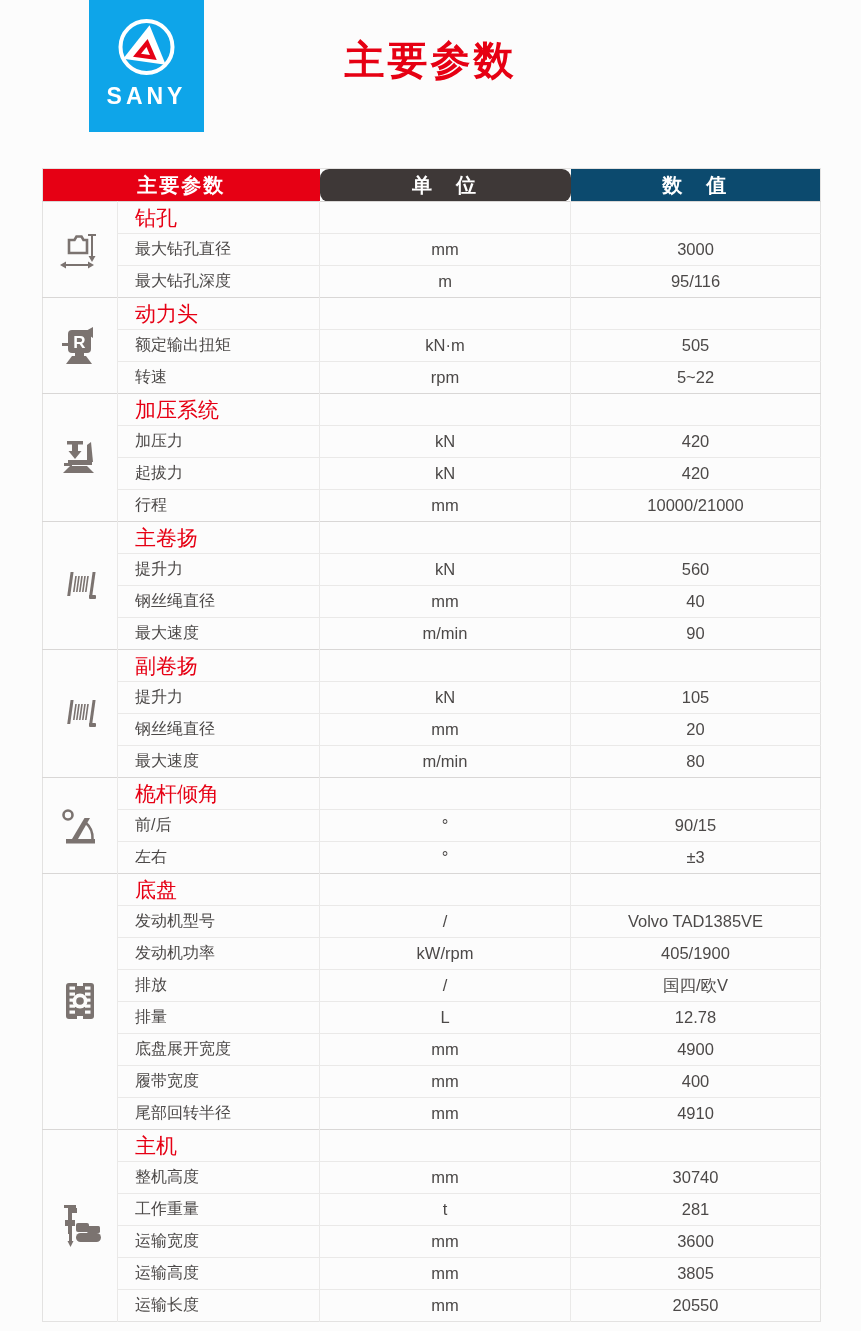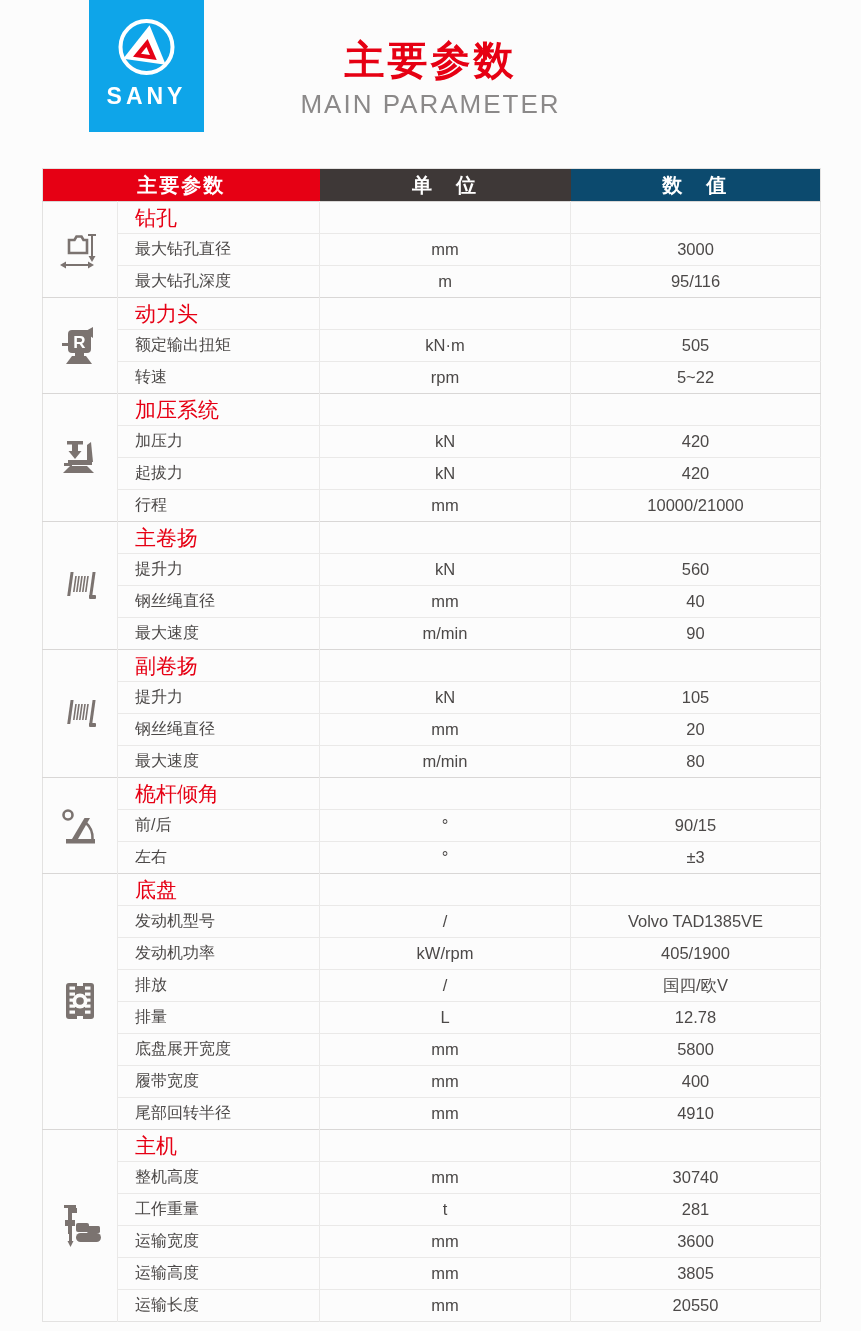--- a/index.html
+++ b/index.html
@@ -30,21 +30,21 @@
   table.spec{
     position:absolute;left:42px;top:168px;width:778px;
     border-collapse:collapse;table-layout:fixed;
     border:1px solid #e3e2e1;
   }
   thead th{
     height:32px;padding:0;font-size:20px;font-weight:bold;color:#ffffff;
     letter-spacing:2px;text-align:center;
   }
   th.h-param{background:#e60014;}
-  th.h-unit{background:#3e3837;}
+  th.h-unit{background:#3e3837;border-radius:9px;}
   th.h-value{background:#0c4a6e;}
   tbody{border-top:1px solid #d9d7d6;}
   tbody tr{height:32px;}
   td{padding:0;font-size:16px;vertical-align:middle;}
   td.icon-cell{
     text-align:center;vertical-align:middle;
     border-right:1px solid #eae9e8;
   }
   td.section-cell{padding-left:17px;}
   .section-title{color:#e60014;font-size:21px;}
@@ -66,21 +66,20 @@
       <polygon points="57.5,25 79,62 36,62" fill="#ffffff"></polygon>
       <polygon points="57.5,39 69.5,58.5 45.5,58.5" fill="#e60014"></polygon>
       <polygon points="57.5,47 62,54.5 53,54.5" fill="#ffffff"></polygon>
     </g>
     <text x="57.5" y="104" text-anchor="middle" font-size="23" font-weight="bold" letter-spacing="4" fill="#ffffff" font-family="Liberation Sans, sans-serif">SANY</text>
   </svg>
 </div>
 
 <div class="head-titles">
   <div class="page-title">主要参数</div>
-  <div class="page-subtitle">MAIN PARAMETER</div>
 </div>
 
 <table class="spec">
   <colgroup>
     <col style="width:75px">
       <col style="width:202px">
       <col style="width:251px">
       <col style="width:250px">
   </colgroup>
   <thead>
@@ -369,21 +368,21 @@
 
   <tr>
     <td class="label-cell">排量</td>
     <td class="unit-cell">L</td>
     <td class="value-cell">12.78</td>
   </tr>
 
   <tr>
     <td class="label-cell">底盘展开宽度</td>
     <td class="unit-cell">mm</td>
-    <td class="value-cell">5800</td>
+    <td class="value-cell">4900</td>
   </tr>
 
   <tr>
     <td class="label-cell">履带宽度</td>
     <td class="unit-cell">mm</td>
     <td class="value-cell">400</td>
   </tr>
 
   <tr>
     <td class="label-cell">尾部回转半径</td>

